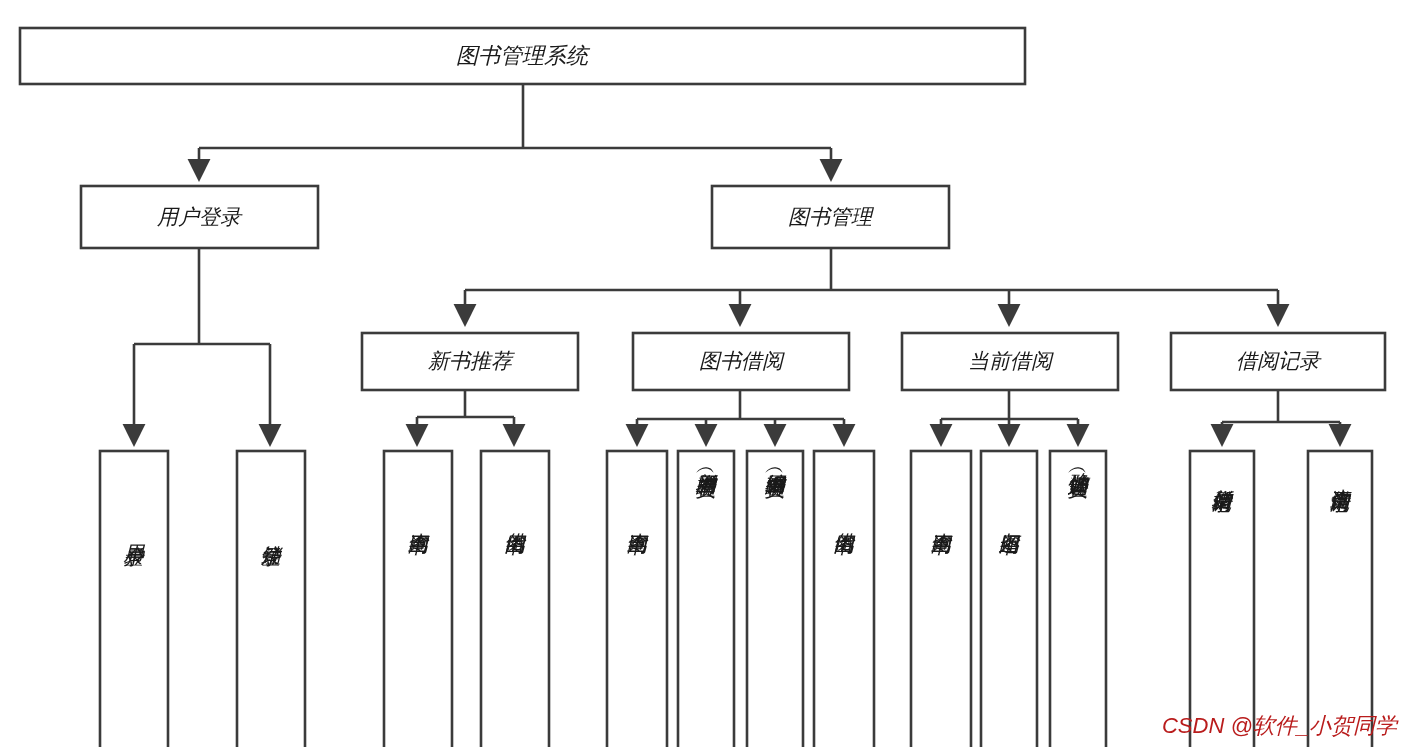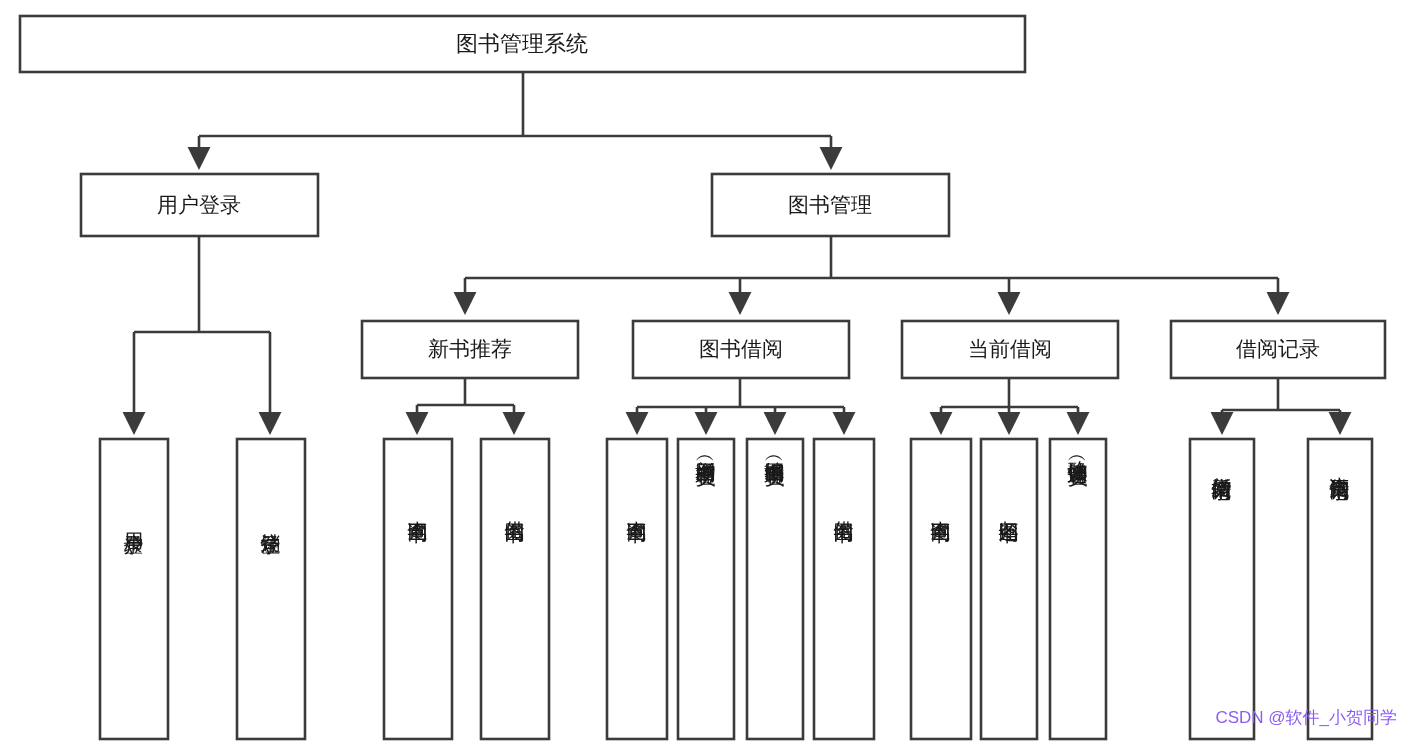--- a/index.html
+++ b/index.html
@@ -10,23 +10,24 @@
   body {
     width: 1405px;
     height: 747px;
     font-family: "Liberation Sans", sans-serif;
     overflow: hidden;
     position: relative;
   }
   #diagram-root {
     position: absolute;
     left: 0;
-    top: 4px;
+    top: 16px;
     width: 1405px;
     height: 731px;
+    font-style: italic;
   }
   svg#flow {
     display: block;
     width: 1405px;
     height: 747px;
   }
   .node-box {
     fill: #ffffff;
     stroke: #3b3b3b;
     stroke-width: 2.6;
@@ -66,22 +67,22 @@
   }
   .arrowhead {
     fill: #3b3b3b;
     stroke: none;
   }
   #watermark {
     position: absolute;
     right: 8px;
     bottom: 6px;
     font-family: "Liberation Sans", sans-serif;
-    font-size: 17px;
-    color: #8b5cf6;
+    font-size: 22px;
+    color: #b91c1c;
     white-space: nowrap;
     pointer-events: none;
   }
 </style>
 </head>
 <body>
 
 <div id="diagram-root">
 
   <svg id="flow" viewBox="0 0 1405 747">

